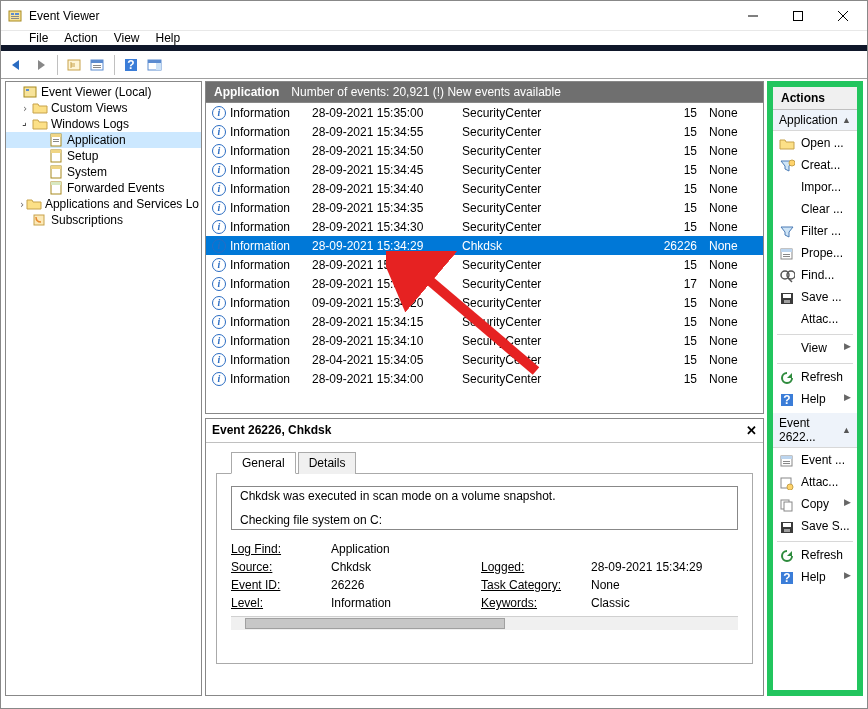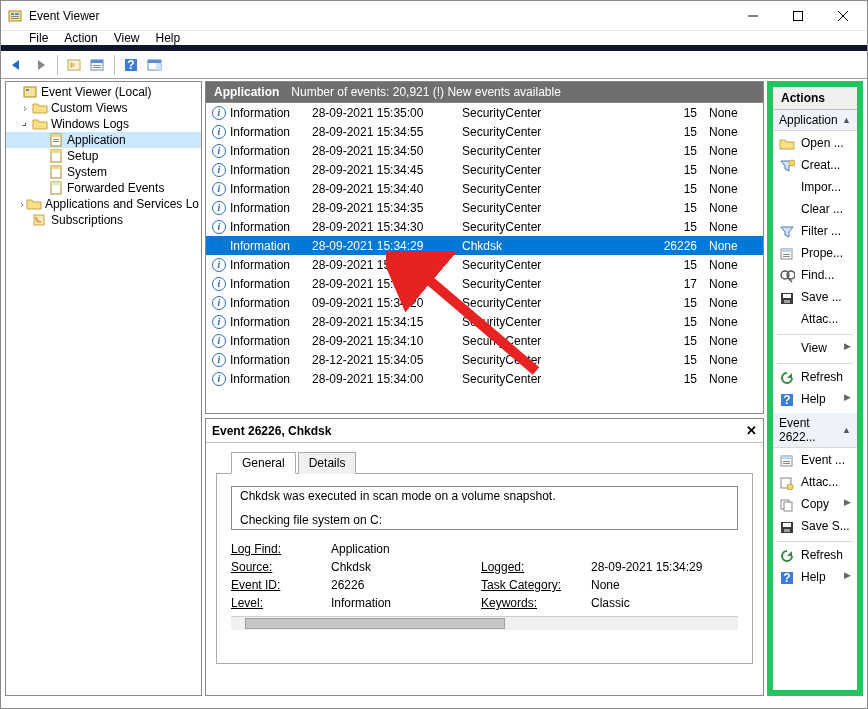--- a/index.html
+++ b/index.html
@@ -50,21 +50,21 @@
   .col-level { width: 100px; }
   .col-date { width: 150px; }
   .col-source { width: auto; }
   .col-eid { width: 55px; text-align: right; }
   .col-cat { width: 60px; }
   .lvl-cell { display: flex; align-items: center; gap: 4px; }
   .info-icon { width: 14px; height: 14px; border-radius: 50%; border: 1.5px solid #2a6cc2; color: #2a6cc2; display: inline-flex; align-items: center; justify-content: center; font-family: Georgia, serif; font-style: italic; font-weight: bold; font-size: 10px; line-height: 1; flex-shrink: 0; }
 
   
   .details-pane { flex: 1; border: 1px solid #888; margin-top: 4px; display: flex; flex-direction: column; overflow: hidden; }
-  .details-title { display: flex; align-items: center; justify-content: space-between; padding: 4px 6px; font-weight: 600; border-bottom: 1px solid #c0c0c0; }
+  .details-title { display: flex; justify-content: space-between; padding: 4px 6px; font-weight: 600; border-bottom: 1px solid #c0c0c0; }
   .details-close { cursor: default; font-weight: bold; font-size: 13px; }
   .details-body { flex: 1; padding: 8px 10px 0 10px; overflow: hidden; position: relative; }
   .tabs { display: flex; border-bottom: 1px solid #aaa; }
   .tab { padding: 3px 10px; border: 1px solid #aaa; border-bottom: none; margin-right: 2px; background: #fff; cursor: default; position: relative; top: 1px; }
   .tab.active { background: #fff; border-bottom: 1px solid #fff; margin-left: 15px; }
   .tab.inactive { background: #f0f0f0; }
   .tab-content { border: 1px solid #aaa; border-top: none; padding: 12px 14px; height: 190px; overflow: hidden; }
   .msg-box { border: 1px solid #888; padding: 0 8px; margin-bottom: 12px; line-height: 1.5; }
   .props { display: grid; grid-template-columns: 100px 150px 110px 1fr; row-gap: 4px; }
   .props .u { text-decoration: underline; cursor: default; }
@@ -443,21 +443,21 @@
                 <td class="col-eid" style="text-align:right">15</td>
                 <td>None</td>
               </tr>
               <tr>
                 <td>
                   <span class="lvl-cell">
                     <span class="info-icon">i</span>
                     <span>Information</span>
                   </span>
                 </td>
-                <td>28-12-2021 15:34:05</td>
+                <td>28-04-2021 15:34:05</td>
                 <td>SecurityCenter</td>
                 <td class="col-eid" style="text-align:right">15</td>
                 <td>None</td>
               </tr>
               <tr>
                 <td>
                   <span class="lvl-cell">
                     <span class="info-icon">i</span>
                     <span>Information</span>
                   </span>

